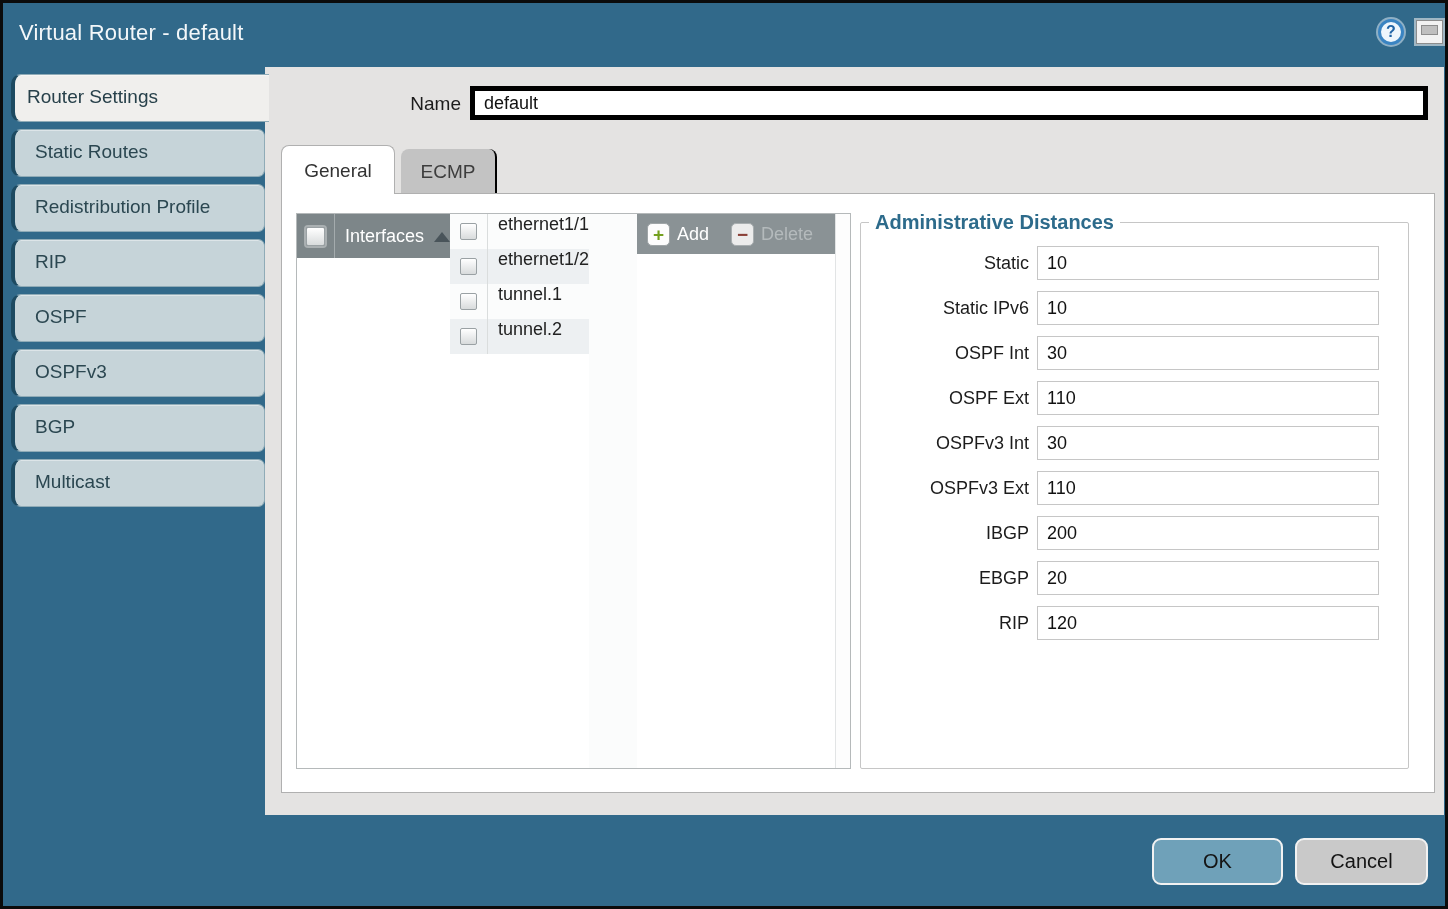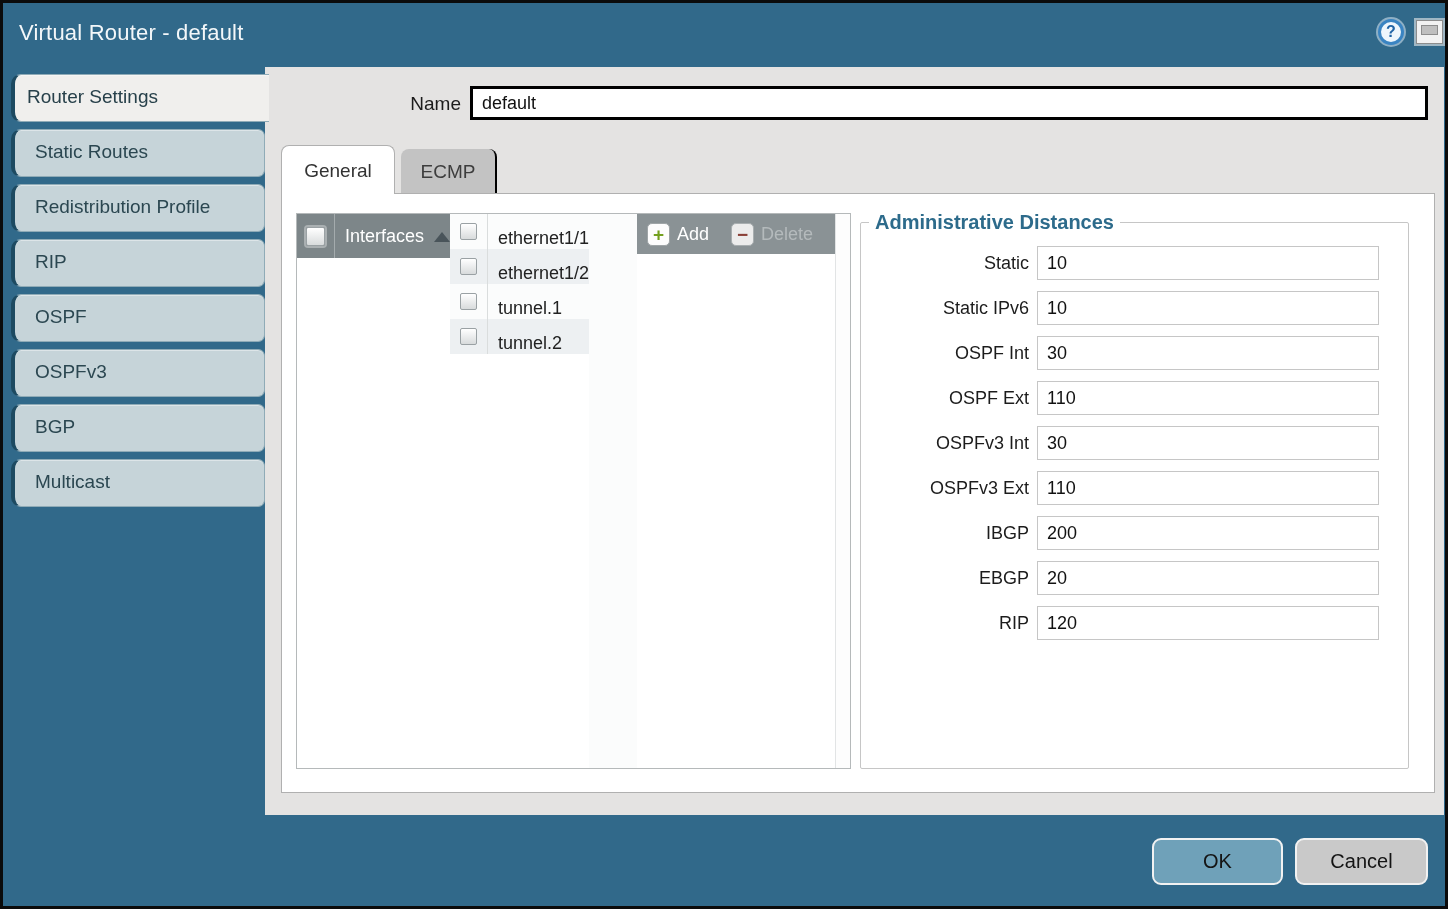--- a/index.html
+++ b/index.html
@@ -54,21 +54,21 @@
     border-radius:10px 0 0 10px; color:#27404a;padding-left:12px;
   }
 
   
   .name-label {
     position:absolute; left:262px; top:90px; width:196px;
     text-align:right; font-size:19px; color:#1c1c1c;
   }
   .name-input {
     position:absolute; left:467px; top:83px; width:958px; height:34px;
-    border:3px solid #000000; background:#fff; font-size:18px;
+    border:5px solid #000000; background:#fff; font-size:18px;
     padding:0 9px; color:#111; font-family:inherit;
   }
 
   
   .inner-tab {
     position:absolute; text-align:center; font-size:19px; color:#333;
     border-radius:8px 8px 0 0; cursor:pointer;
   }
   .tab-general {
     left:278px; top:142px; width:114px; height:49px; line-height:49px;
@@ -102,21 +102,21 @@
     width:17px; height:17px; border:1px solid #9aa1a4; border-radius:2px;
     background:linear-gradient(#ffffff,#d8dbdc); cursor:pointer;
   }
   .iface-header .checkbox { width:19px; height:19px; box-shadow:0 0 0 2px rgba(255,255,255,.35); }
   .hdr-label { margin-left:10px; }
   .sort-asc {
     width:0; height:0; margin-left:10px; margin-top:2px;
     border-left:8px solid transparent; border-right:8px solid transparent;
     border-bottom:10px solid #49545a;
   }
-  .iface-row { height:35px; display:flex; align-items:flex-end; background:#fbfcfc;
+  .iface-row { height:35px; display:flex; align-items:flex-start; background:#fbfcfc;
     font-size:18px; color:#222; cursor:pointer; }
   .iface-row.alt { background:#edf0f2; }
   .row-checkcell { width:38px; align-self:stretch; display:flex; align-items:center;
     justify-content:center; border-right:1px solid #dadddd; }
   .row-label { margin-left:10px; }
   .iface-filler { flex:1; background:#fbfcfc; border-left:38px solid transparent; }
   .iface-footer {
     height:40px; background:#8a9295; display:flex; align-items:center; padding-left:10px;
   }
   .tbl-btn { display:flex; align-items:center; margin-right:22px; cursor:pointer; }

